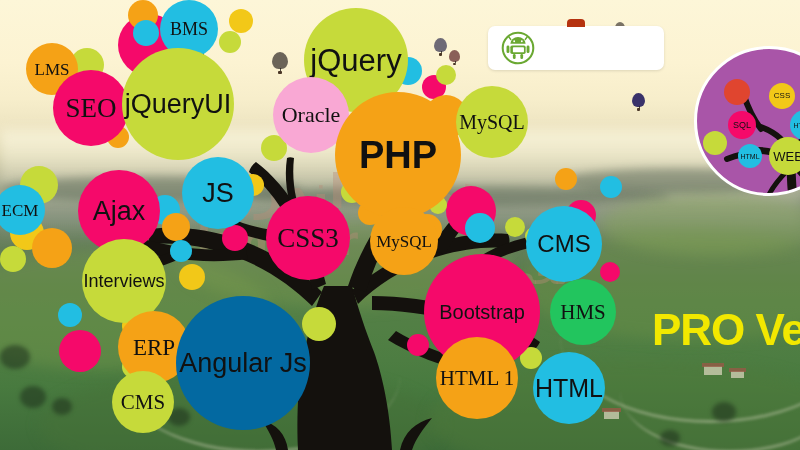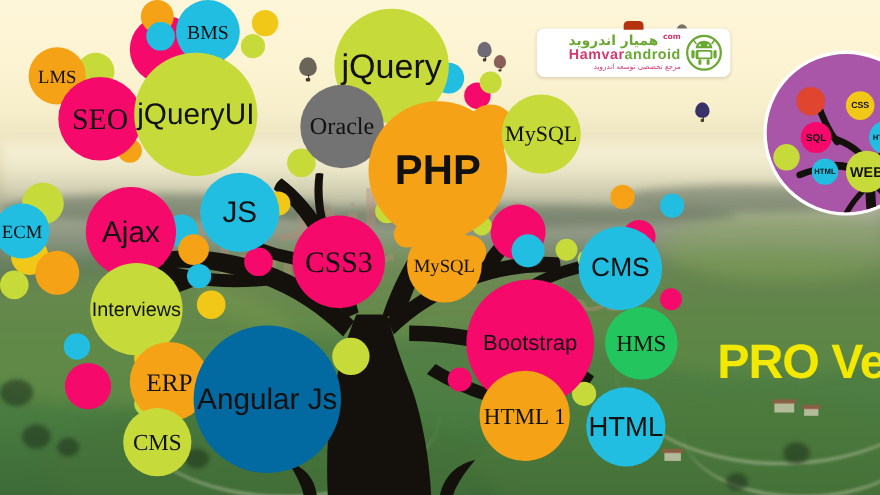--- a/index.html
+++ b/index.html
@@ -168,21 +168,21 @@
     background: #a955a8;
     border: 3px solid #ffffff;
     overflow: hidden;
     box-sizing: border-box;
   }
   .inset-bubble {
     position: absolute;
     border-radius: 50%;
     display: flex; align-items: center; justify-content: center;
     color: #111; font-family: "Liberation Sans", sans-serif;
-    font-weight: bold; line-height: 1; white-space: nowrap;
+    font-weight: normal; line-height: 1; white-space: nowrap;
   }
 
   
   .protext {
     position: absolute;
     font-family: "Liberation Sans", sans-serif;
     font-weight: bold;
     color: #f2e800;
     letter-spacing: -1px;
     white-space: nowrap;
@@ -372,21 +372,21 @@
       <div class="bubble" style="left: 555px; top: 168px; width: 22px; height: 22px; background: rgb(245, 162, 22);"></div>
       <div class="bubble" style="left: 436px; top: 65px; width: 20px; height: 20px; background: rgb(198, 218, 58);"></div>
     </div>
 
   <div id="bubble-layer">
       <div class="bubble serif" style="left: 160px; top: 0px; width: 58px; height: 58px; background: rgb(34, 190, 226); font-size: 18px;">BMS</div>
       <div class="bubble serif" style="left: 26px; top: 43px; width: 52px; height: 52px; background: rgb(245, 162, 22); font-size: 17px;">LMS</div>
       <div class="bubble serif" style="left: 53px; top: 70px; width: 76px; height: 76px; background: rgb(245, 9, 106); font-size: 27px;">SEO</div>
       <div class="bubble sans" style="left: 122px; top: 48px; width: 112px; height: 112px; background: rgb(198, 218, 58); font-size: 27px;">jQueryUI</div>
       <div class="bubble sans" style="left: 304px; top: 8px; width: 104px; height: 104px; background: rgb(198, 218, 58); font-size: 31px;">jQuery</div>
-      <div class="bubble serif" style="left: 273px; top: 77px; width: 76px; height: 76px; background: #737373; font-size: 22px;">Oracle</div>
+      <div class="bubble serif" style="left: 273px; top: 77px; width: 76px; height: 76px; background: #f9a8d4; font-size: 22px;">Oracle</div>
       <div class="bubble sans bold" style="left: 335px; top: 92px; width: 126px; height: 126px; background: rgb(245, 162, 22); font-size: 38px;">PHP</div>
       <div class="bubble serif" style="left: 456px; top: 86px; width: 72px; height: 72px; background: rgb(198, 218, 58); font-size: 20px;">MySQL</div>
       <div class="bubble sans" style="left: 78px; top: 170px; width: 82px; height: 82px; background: rgb(245, 9, 106); font-size: 27px;">Ajax</div>
       <div class="bubble sans" style="left: 182px; top: 157px; width: 72px; height: 72px; background: rgb(34, 190, 226); font-size: 27px;">JS</div>
       <div class="bubble serif" style="left: -5px; top: 185px; width: 50px; height: 50px; background: rgb(34, 190, 226); font-size: 17px;">ECM</div>
       <div class="bubble serif" style="left: 266px; top: 196px; width: 84px; height: 84px; background: rgb(245, 9, 106); font-size: 27px;">CSS3</div>
       <div class="bubble serif" style="left: 370px; top: 207px; width: 68px; height: 68px; background: rgb(245, 162, 22); font-size: 17px;">MySQL</div>
       <div class="bubble sans" style="left: 526px; top: 206px; width: 76px; height: 76px; background: rgb(34, 190, 226); font-size: 24px;">CMS</div>
       <div class="bubble sans" style="left: 82px; top: 239px; width: 84px; height: 84px; background: rgb(198, 218, 58); font-size: 18px;">Interviews</div>
       <div class="bubble sans" style="left: 424px; top: 254px; width: 116px; height: 116px; background: rgb(245, 9, 106); font-size: 20px;">Bootstrap</div>
@@ -422,30 +422,20 @@
         <div class="inset-bubble" style="left: 93px; top: 61px; width: 30px; height: 30px; background: rgb(34, 190, 226); font-size: 7px;">HTML5</div>
         <div class="inset-bubble" style="left: 72px; top: 88px; width: 38px; height: 38px; background: rgb(198, 218, 58); font-size: 13px;">WEB</div>
         <div class="inset-bubble" style="left: 41px; top: 95px; width: 24px; height: 24px; background: rgb(34, 190, 226); font-size: 7px;">HTML</div>
         <div class="inset-bubble" style="left: 27px; top: 30px; width: 26px; height: 26px; background: rgb(224, 69, 47); font-size: 8px;"></div>
         <div class="inset-bubble" style="left: 6px; top: 82px; width: 24px; height: 24px; background: rgb(198, 218, 58); font-size: 8px;"></div>
       </div>
   </div>
 
   <div class="logo" style="left:488px;top:26px;width:176px;height:44px;">
     <div class="logo-cap"></div>
-    <div class="logo-text">
-      <div class="logo-fa">
-        <span class="dot">com</span>
-        <span>همیار اندروید</span>
-      </div>
-      <div class="logo-en">
-        <span class="a">Hamvar</span><span class="b">android</span>
-      </div>
-      <div class="logo-sub">مرجع تخصصی توسعه اندروید</div>
-    </div>
     <svg class="logo-mark" viewBox="0 0 40 40">
       <circle cx="20" cy="20" r="18" fill="none" stroke="#6aa832" stroke-width="2.4"></circle>
       <path d="M11 15 a9 8 0 0 1 18 0 z" fill="#6aa832"></path>
       <circle cx="15.5" cy="12" r="1.1" fill="#fff"></circle>
       <circle cx="24.5" cy="12" r="1.1" fill="#fff"></circle>
       <path d="M11.5 10 l-2.4 -3.2" stroke="#6aa832" stroke-width="1.6" stroke-linecap="round"></path>
       <path d="M28.5 10 l2.4 -3.2" stroke="#6aa832" stroke-width="1.6" stroke-linecap="round"></path>
       <rect x="11" y="17" width="18" height="10" rx="2" fill="#6aa832"></rect>
       <rect x="6.5" y="17" width="3.4" height="9" rx="1.7" fill="#6aa832"></rect>
       <rect x="30.1" y="17" width="3.4" height="9" rx="1.7" fill="#6aa832"></rect>

